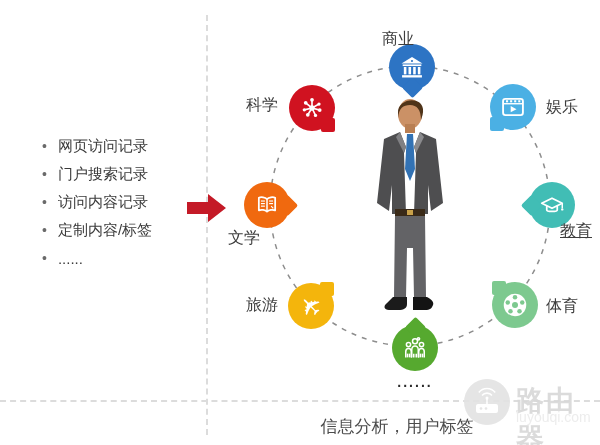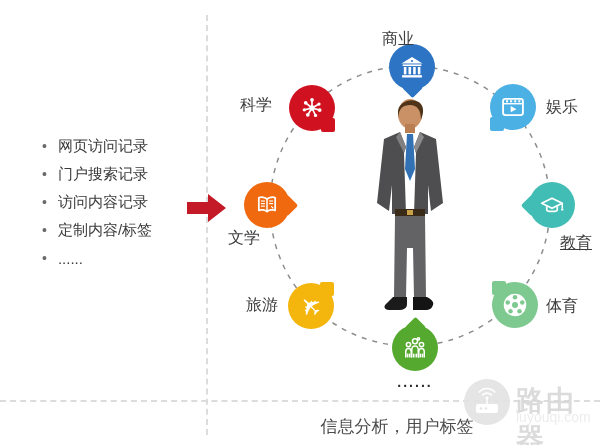--- a/index.html
+++ b/index.html
@@ -43,25 +43,25 @@
   .b-education{left:529px;top:182px;background:#41bdb5;}
   .b-sports{left:492px;top:282px;background:#7dc98f;}
   .b-more{left:392px;top:325px;background:#56a92f;}
   .b-travel{left:288px;top:283px;background:#f4b50c;}
   .b-literature{left:244px;top:182px;background:#f0690f;}
   .b-science{left:289px;top:85px;background:#d01220;}
 
   .blabel{position:absolute;font-size:16px;color:#3d3d3d;z-index:4;}
   .l-business{left:382px;top:13px;width:60px;text-align:left;margin-top:16px;}
   .l-entertainment{left:546px;top:97px;}
-  .l-education{left:560px;top:233px;text-decoration:underline;}
+  .l-education{left:560px;top:221px;text-decoration:underline;}
   .l-sports{left:546px;top:296px;}
   .l-travel{left:234px;top:295px;width:44px;text-align:right;}
   .l-literature{left:228px;top:228px;}
-  .l-science{left:234px;top:95px;width:44px;text-align:center;}
+  .l-science{left:234px;top:95px;width:44px;text-align:right;}
   .l-more{left:375px;top:374px;width:80px;text-align:center;font-weight:bold;
           letter-spacing:2px;color:#2b2b2b;font-size:14px;}
 
   .plane-glyph{color:#fff;font-size:26px;line-height:1;transform:rotate(-135deg);display:block;}
 
   
   .caption{position:absolute;top:415px;font-size:17px;color:#4b4b4b;z-index:5;}
   .cap-left{left:30px;width:140px;text-align:center;}
   .cap-right{left:312px;width:170px;text-align:center;}
 

